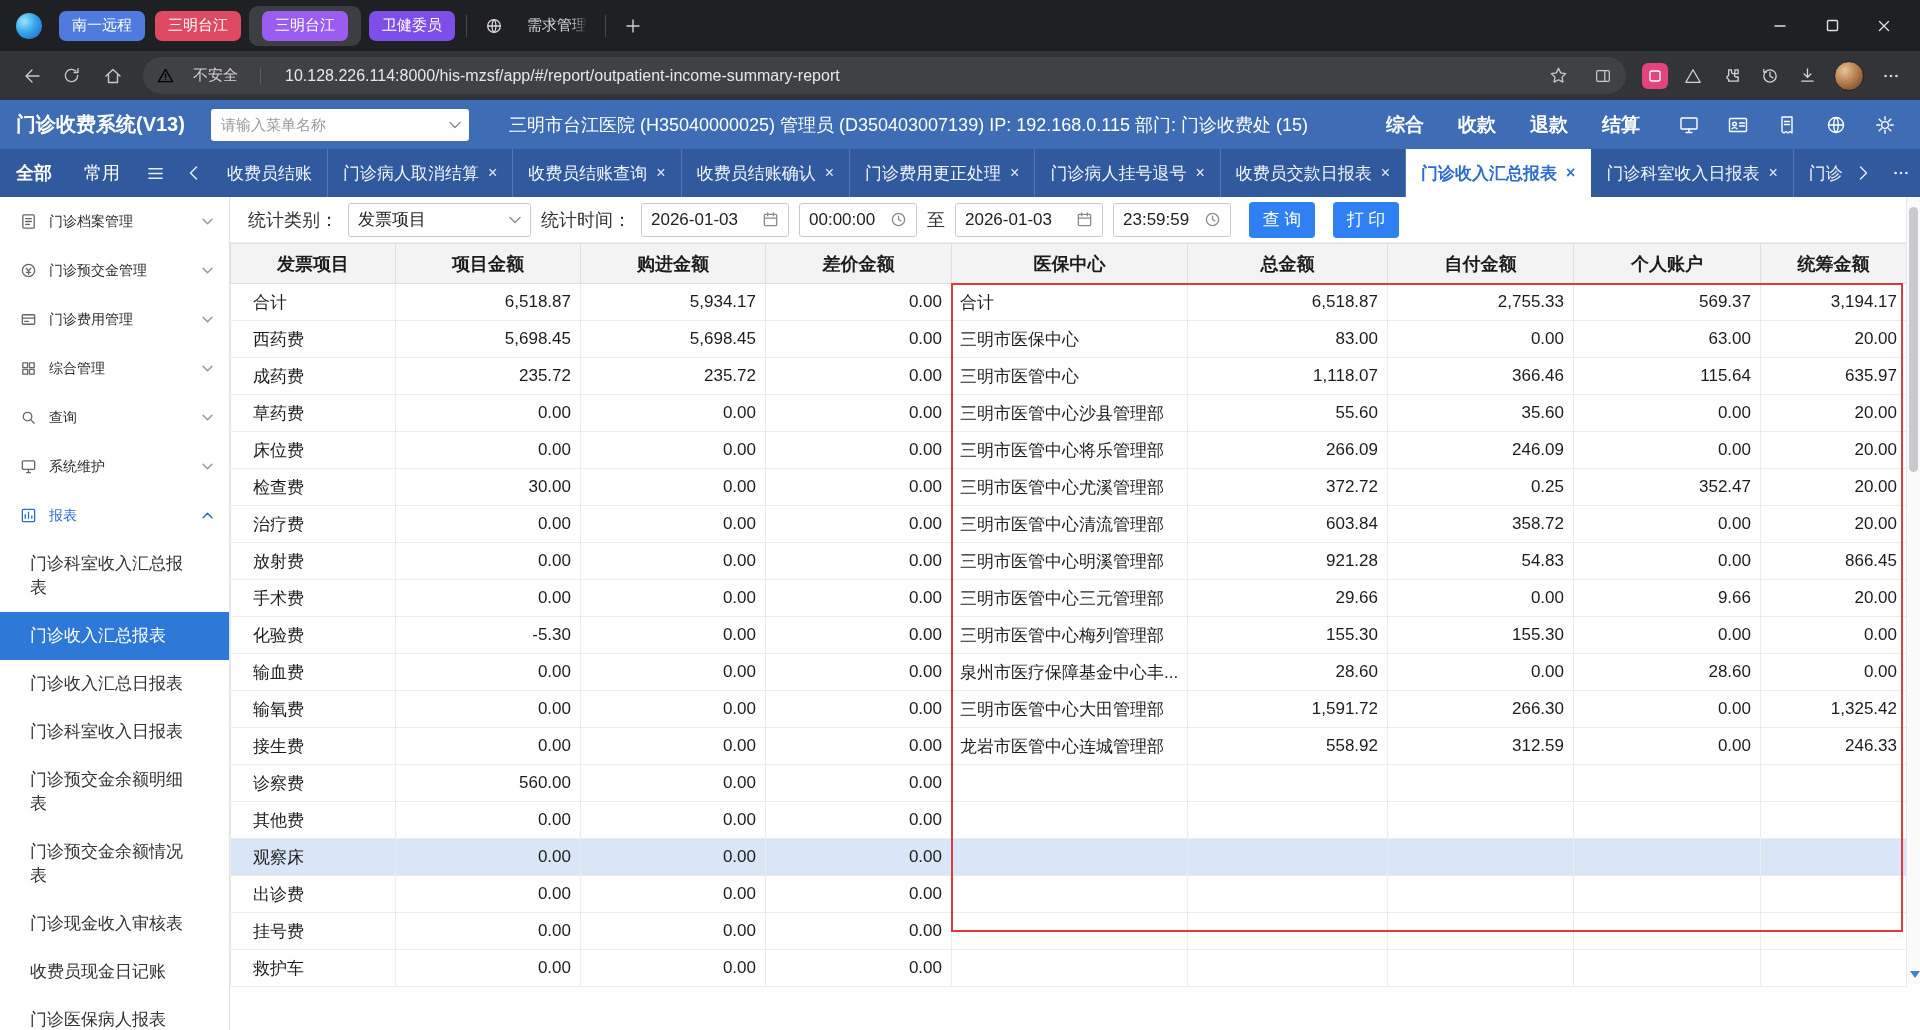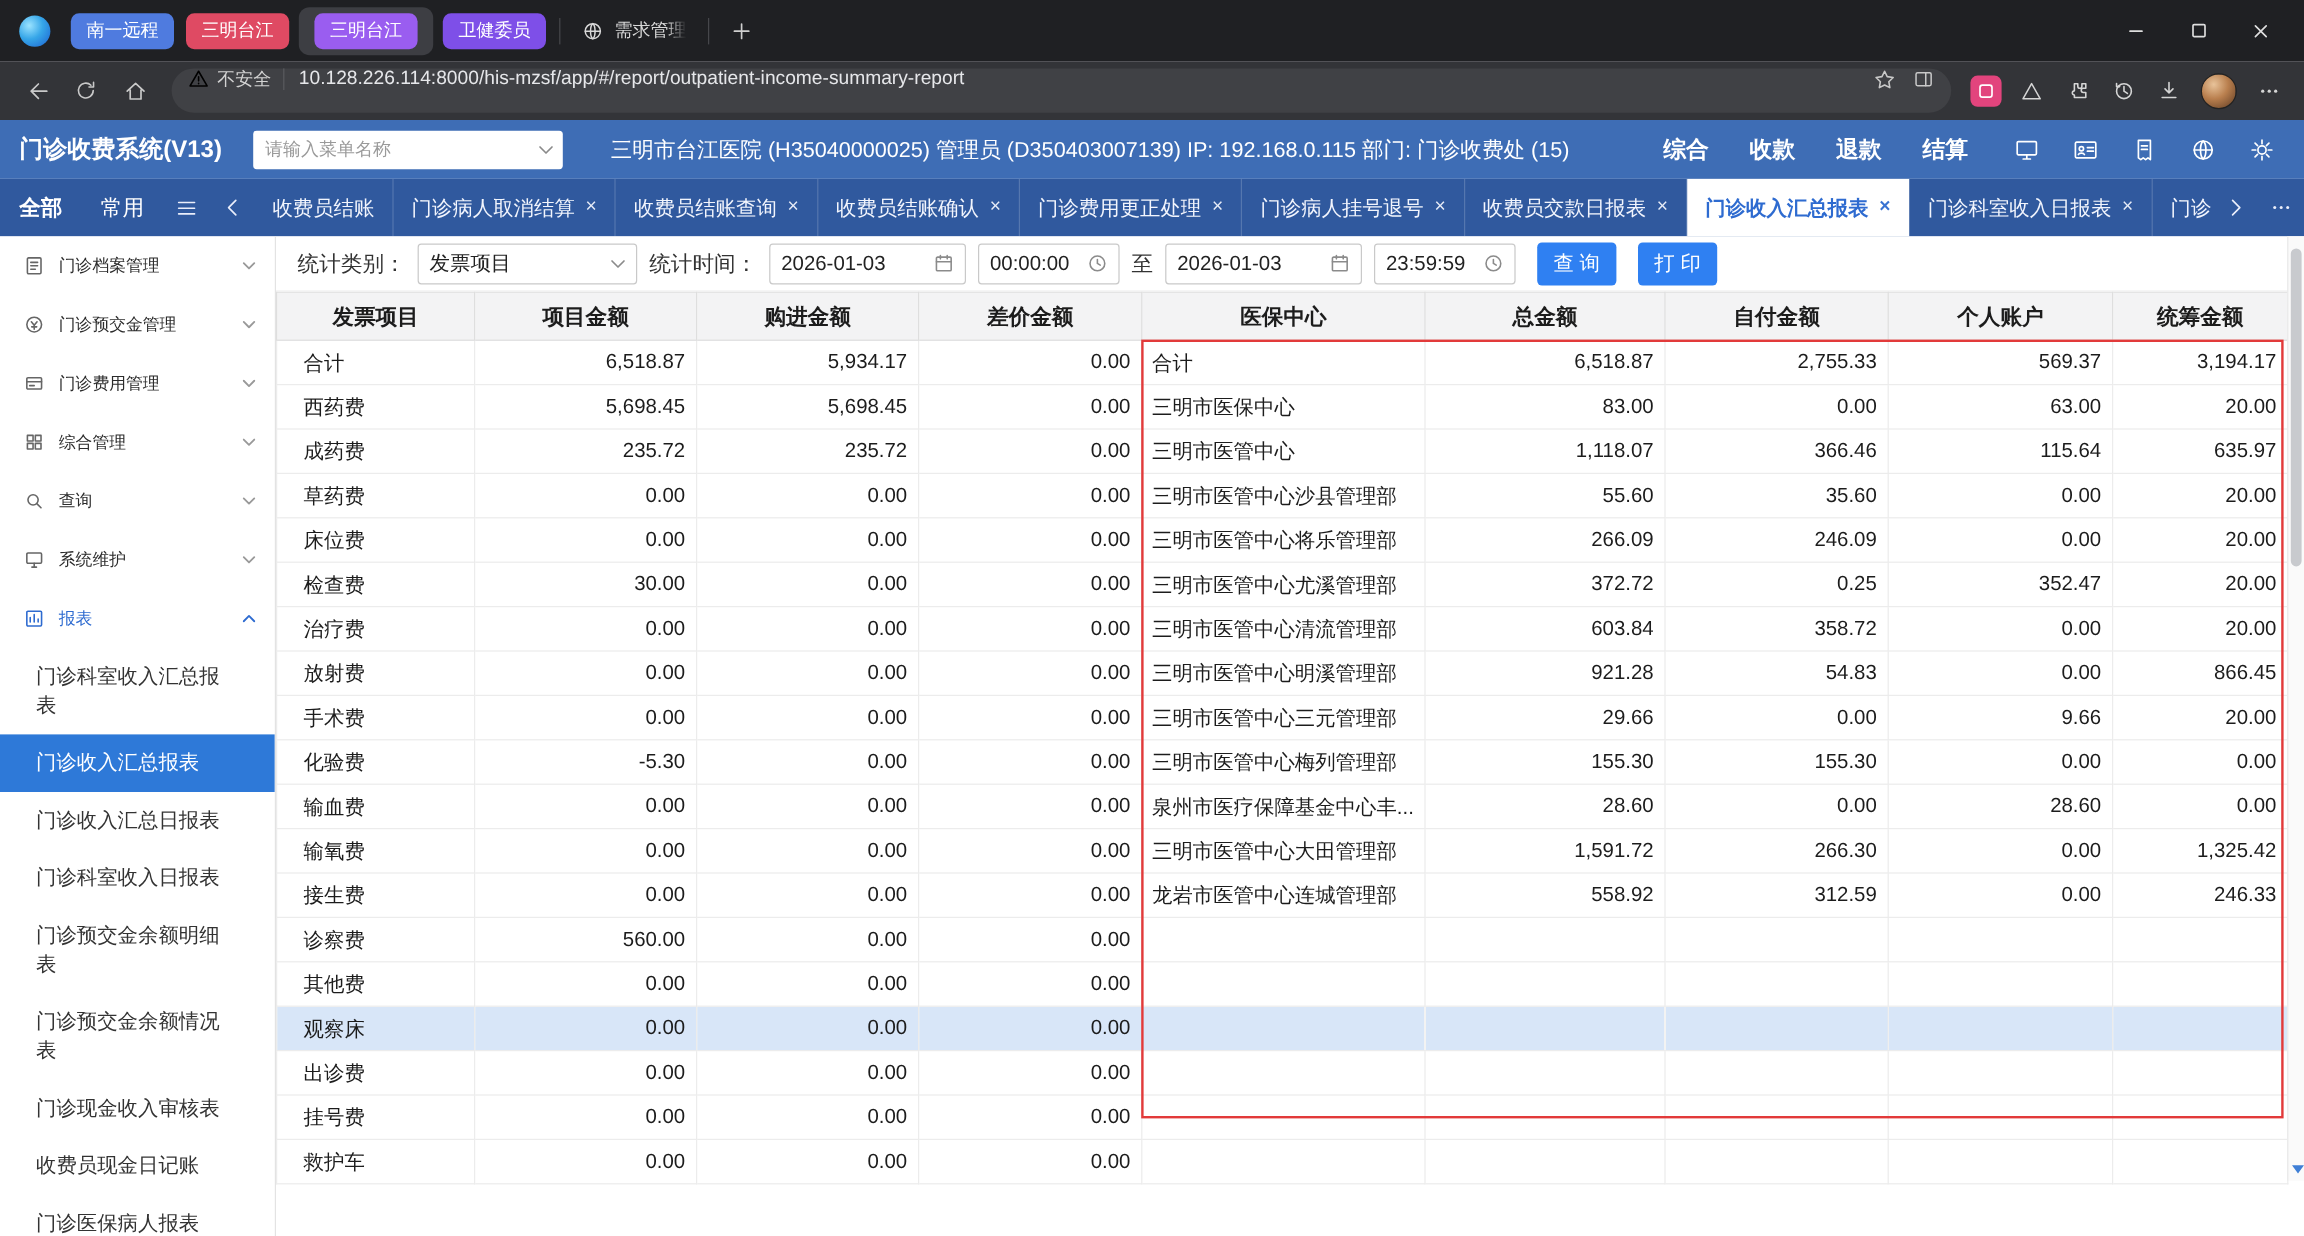--- a/index.html
+++ b/index.html
@@ -11,31 +11,31 @@
 
   
   .chrome-tabbar { height:51px; background:#1f2023; display:flex; align-items:center; padding:0 10px; color:#d8d8d8; }
   .browser-logo { width:26px; height:26px; margin:0 12px 0 6px; border-radius:50%;
     background:radial-gradient(circle at 32% 32%, #9be3ff 0%, #36a6e8 45%, #1b5fd0 100%); }
   .tab-groups { display:flex; align-items:center; }
   .tab-pill { height:30px; border-radius:7px; color:#fff; font-size:15px; display:flex; align-items:center;
     padding:0 13px; margin:0 5px; white-space:nowrap; cursor:default; }
   .active-tab { background:#3d3e43; border-radius:9px; height:40px; display:flex; align-items:center; padding:0 8px; margin:0 3px; }
   .tab-sep { width:1px; height:22px; background:#46474b; margin:0 6px; }
-  .plain-tab { display:flex; align-items:center; gap:9px; padding:0 12px; max-width:150px; overflow:hidden; }
+  .plain-tab { display:flex; align-items:center; gap:24px; padding:0 12px; max-width:150px; overflow:hidden; }
   .plain-tab .title { font-size:15px; color:#d8d8d8; white-space:nowrap; overflow:hidden; max-width:78px;
     -webkit-mask-image:linear-gradient(90deg,#000 75%,transparent); mask-image:linear-gradient(90deg,#000 75%,transparent); }
   .newtab { width:34px; height:34px; display:flex; align-items:center; justify-content:center; color:#cfcfcf; margin-left:4px; }
   .win-controls { margin-left:auto; display:flex; height:51px; }
   .win-btn { width:52px; height:51px; display:flex; align-items:center; justify-content:center; color:#dedede; }
 
   .chrome-addressbar { height:49px; background:#333438; display:flex; align-items:center; padding:0 12px; gap:4px; }
   .nav-btn { width:37px; height:37px; border-radius:50%; color:#c9c9c9; display:flex; align-items:center; justify-content:center; flex:0 0 auto; }
-  .url-box { flex:1; height:37px; background:#404145; border-radius:19px; display:flex; 
-    padding:0 14px; margin:0 8px; min-width:0; }
+  .url-box { flex:1; height:37px; background:#404145; border-radius:19px; display:flex; align-items:center;
+    padding:0 14px; margin:0 8px; min-width:0;gap:12px; }
   .sec-label { color:#d2d2d2; font-size:15px; margin:0 10px 0 7px; white-space:nowrap; }
   .url-sep { width:1px; height:18px; background:#5a5b5f; margin-right:12px; }
   .url-text { color:#e6e7ea; font-size:16px; white-space:nowrap; overflow:hidden; }
   .url-spacer { flex:1; }
   .field-icon { color:#c9c9c9; margin-left:14px; }
   .ext-icon { width:34px; height:34px; display:flex; align-items:center; justify-content:center; color:#d5d5d5; flex:0 0 auto; }
   .pink-badge { width:26px; height:26px; border-radius:6px; background:#e2447d; display:flex; align-items:center; justify-content:center; color:#fff; }
   .avatar { width:30px; height:30px; border-radius:50%; flex:0 0 auto; margin:0 6px;
     background:radial-gradient(circle at 35% 30%, #e8c39a 0%, #b97f4e 45%, #5d3a22 100%); border:1px solid #222; }
 
@@ -77,21 +77,21 @@
   .main { flex:1; position:relative; display:flex; flex-direction:column; min-width:0; background:#fff; }
 
   
   .filter-bar { height:46px; display:flex; align-items:center; padding:0 0 0 18px; gap:10px; border-bottom:1px solid #efefef; flex:0 0 auto; }
   .f-label { font-size:18px; color:#333; white-space:nowrap; }
   .f-select, .f-input { height:34px; border:1px solid #c9c9c9; border-radius:3px; display:flex; align-items:center;
     padding:0 9px; font-size:17px; color:#222; background:#fff; }
   .f-select { width:183px; }
   .f-select .chev-icon, .f-input .icon { margin-left:auto; color:#8b8b8b; }
   .f-select span:first-child, .f-input span:first-child { white-space:nowrap; }
-  .f-input.date { width:164px; }
+  .f-input.date { width:148px; }
   .f-input.time { width:118px; }
   .f-btn { height:36px; width:66px; border:none; border-radius:4px; background:#2f80f2; color:#fff; font-size:17px;
     font-family:inherit; margin-left:8px; white-space:nowrap; }
 
   
   .table-wrap { position:relative; flex:1; overflow:hidden; }
   table { border-collapse:collapse; table-layout:fixed; width:1676px; }
   th { height:40px; background:#f3f3f4; font-weight:bold; font-size:18px; color:#1c1c1c;
     border:1px solid #dedede; text-align:center; }
   td { height:37px; font-size:17px; color:#1c1c1c; border:1px solid #ececec; padding:0 9px;

